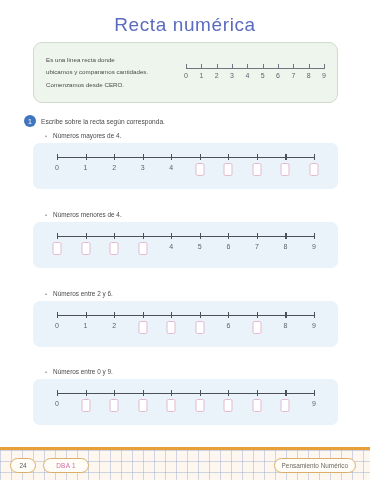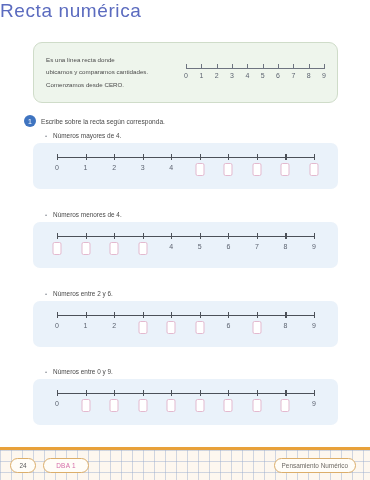--- a/index.html
+++ b/index.html
@@ -6,25 +6,25 @@
   html, body {
     width: 370px; height: 480px;
     background: #ffffff;
     font-family: "Liberation Sans", sans-serif;
     overflow: hidden;
   }
   .page { position: relative; width: 370px; height: 480px; background:#fff; }
 
   
   .title {
-    text-align: left;
+    text-align: center;
     color: #5b6bbf;
     font-size: 19px;
     letter-spacing: .6px;
-    padding-top: 0;
+    padding-top: 14px;
     font-weight: 400;
   }
 
   
   .intro {
     position: absolute; left: 33px; top: 42px;
     width: 305px; height: 61px;
     background: #eef5ec;
     border: 1px solid #cfdcc9;
     border-radius: 9px;

